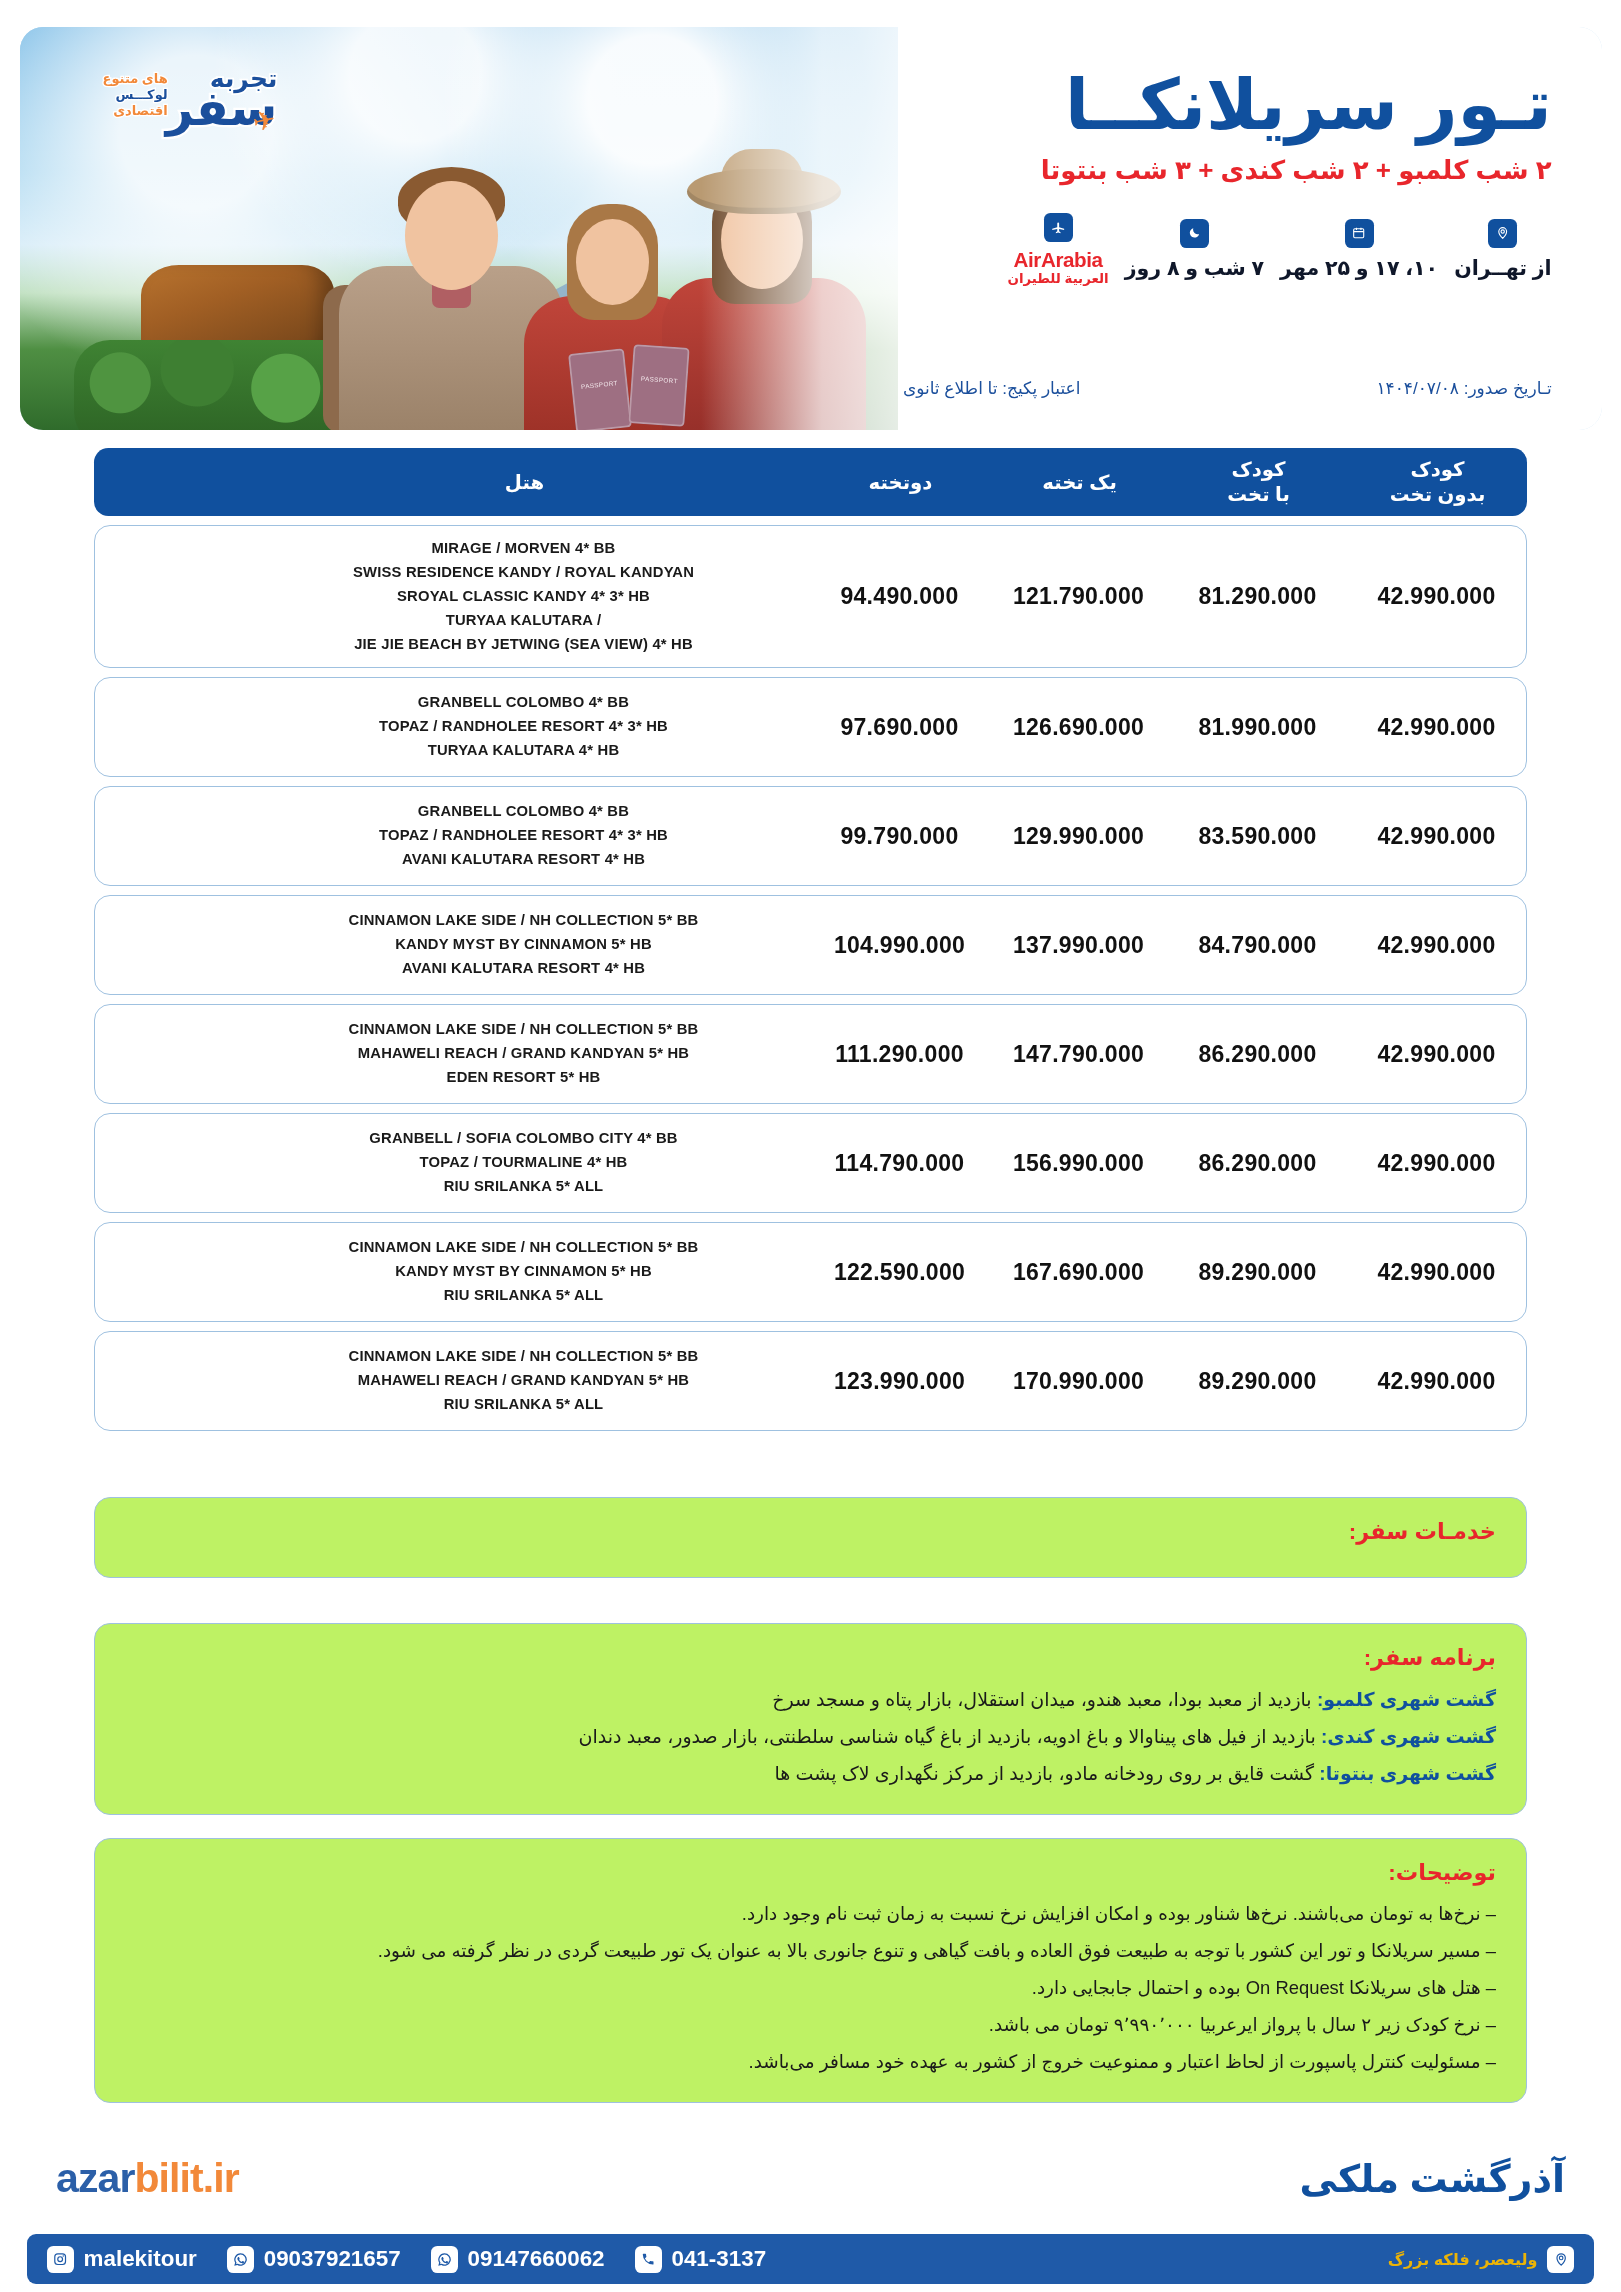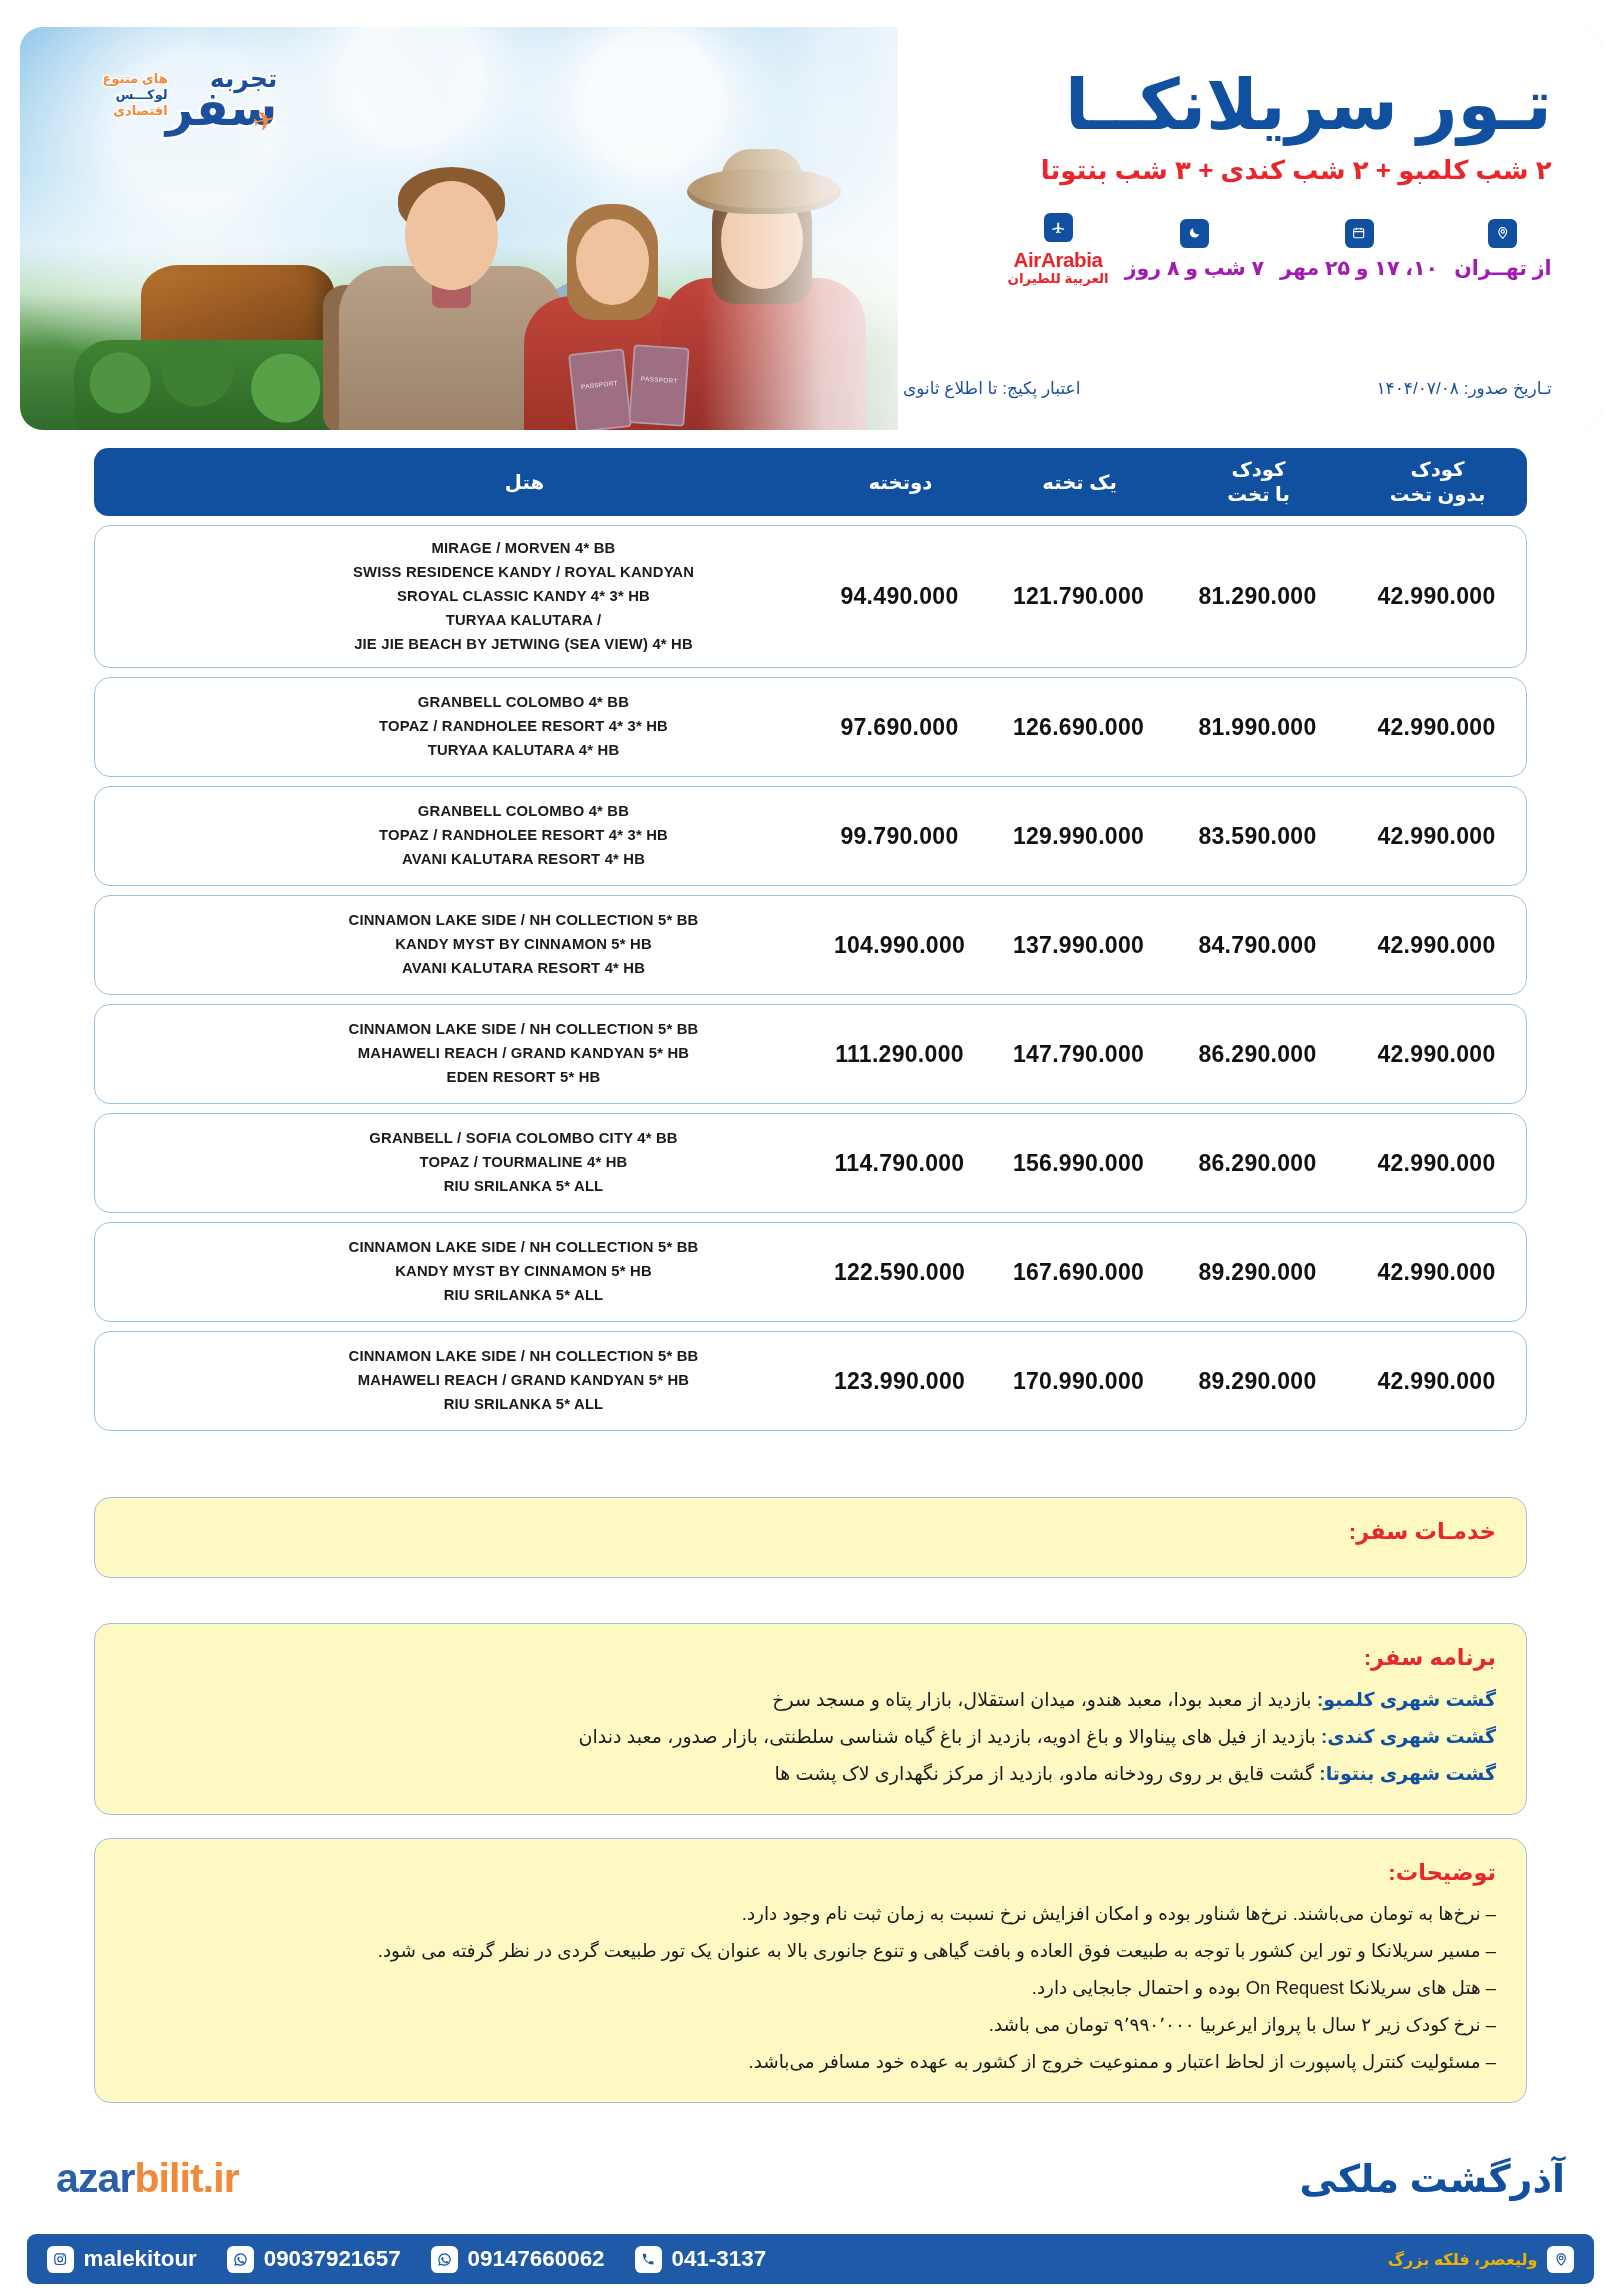--- a/index.html
+++ b/index.html
@@ -163,21 +163,21 @@
     margin-top: 27px;
     display: flex; flex-direction: row; justify-content: flex-start;
     align-items: center; gap: 16px; direction: rtl;
   }
   .info-chip { display: flex; align-items: center; gap: 8px; flex-direction: column; }
   .chip-ic {
     width: 29px; height: 29px; border-radius: 6.3px; background: #10509e;
     display: flex; align-items: center; justify-content: center;
     color: #fff; font-size: 15px; line-height: 1;
   }
-  .chip-tx { font-size: 20.6px; font-weight: bold; color: #a21caf; white-space: nowrap; }
+  .chip-tx { font-size: 20.6px; font-weight: bold; color: #0f172a; white-space: nowrap; }
   .airline-logo { display: flex; flex-direction: column; align-items: center; line-height: 1; }
   .airline-logo .ar-en { color: #e8262c; font-size: 20.6px; font-weight: bold; letter-spacing:-0.4px; direction: ltr; }
   .airline-logo .ar-ar { color: #e8262c; font-size: 13.4px; font-weight: bold; margin-top: 1.8px; }
   .meta-row {
     position: absolute; right: 50px; top: 351px; width: 985px;
     display: flex; justify-content: flex-start; gap: 296px; direction: rtl;
     z-index: 5;
   }
   .meta-row div { font-size: 17px; color: #1b4f9c; white-space: nowrap; }
 
@@ -198,21 +198,21 @@
     display: flex; flex-direction: row; align-items: center; direction: rtl;
     min-height: 100px; padding: 10.7px 0;
   }
   .cell { text-align: center; }
   .price { font-size: 23px; font-weight: bold; color: #111; letter-spacing: 0.3px; direction: ltr; }
   .hotels { font-size: 14.8px; font-weight: bold; color: #1a1a1a; line-height: 1.62; direction: ltr; letter-spacing:0.2px; }
 
   
   .box {
     position: absolute; left: 94px; width: 1433px;
-    border: 1.3px solid #9fc1e0; border-radius: 16px; background: #fef9c3;
+    border: 1.3px solid #9fc1e0; border-radius: 16px; background: #bef264;
     direction: rtl; text-align: right; padding: 19.7px 30px 21.5px 30px;
   }
   .box-title { font-size: 22.4px; font-weight: bold; color: #e8262c; margin-bottom: 10.7px; }
   .box-body { font-size: 19px; color: #1a1a1a; line-height: 1.75; }
   .it-line { font-size: 19px; color: #1a1a1a; line-height: 1.95; }
   .it-key { color: #10509e; font-weight: bold; }
   .note-line { font-size: 18.4px; color: #1a1a1a; line-height: 2.0; }
 
   #services-box { top: 1497px; }
   #itinerary-box { top: 1623px; }

